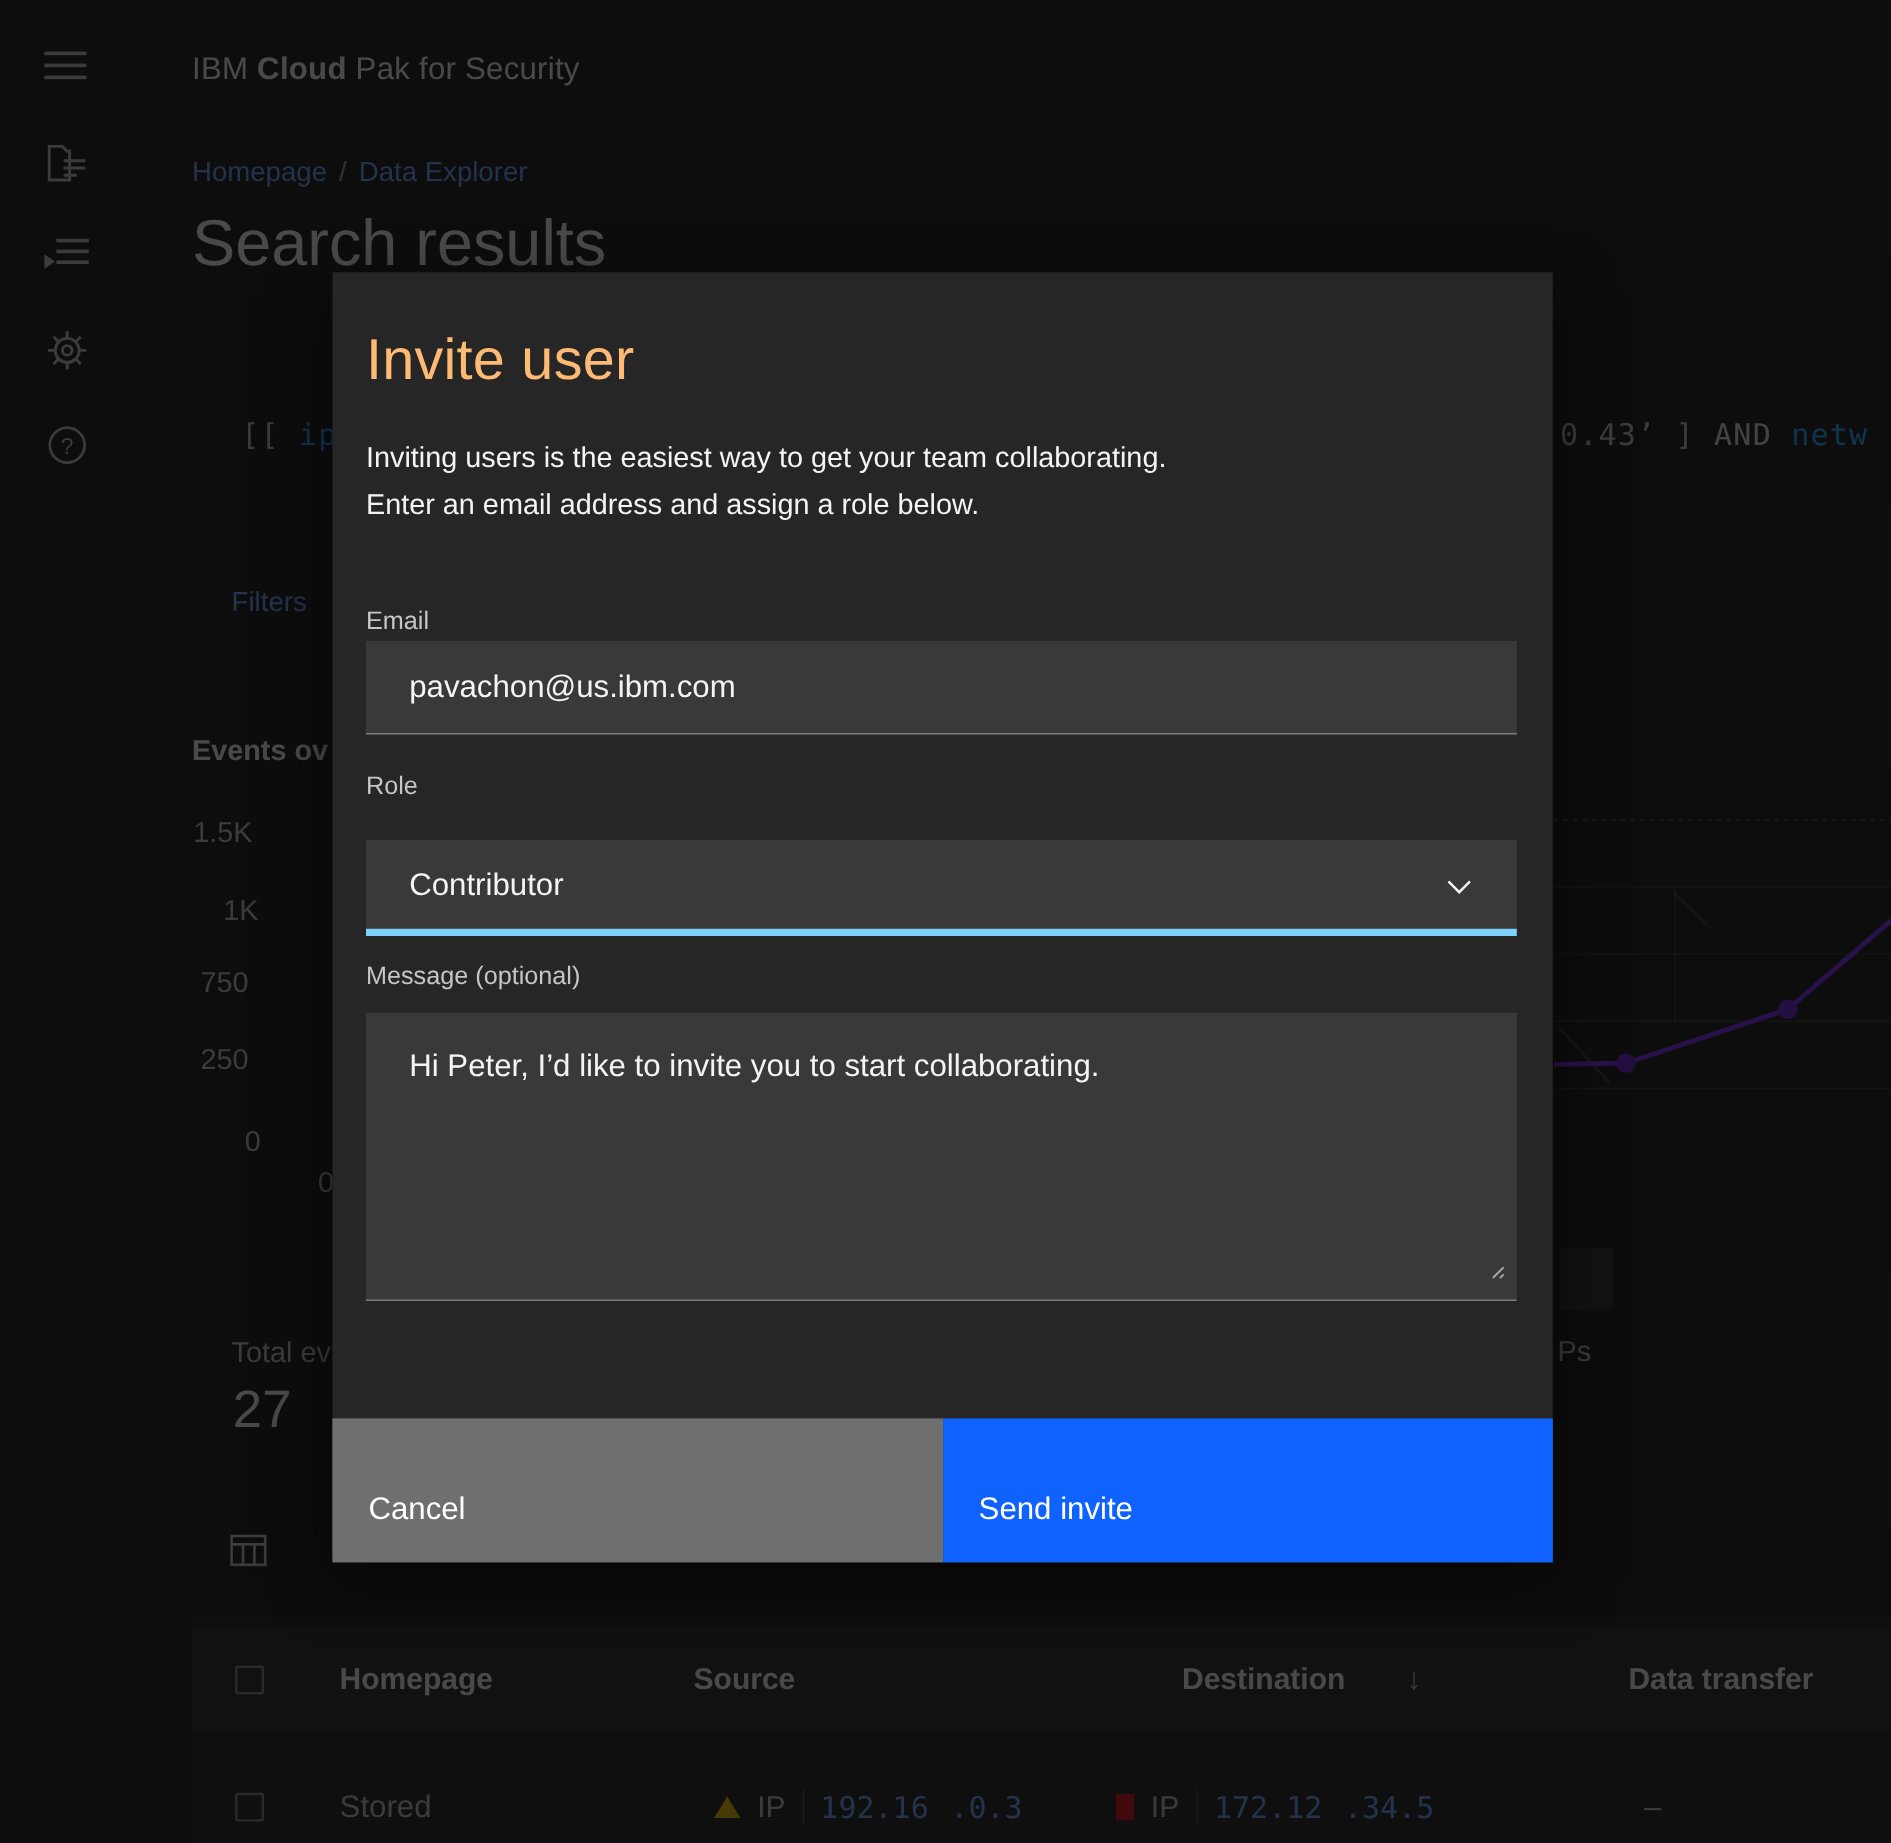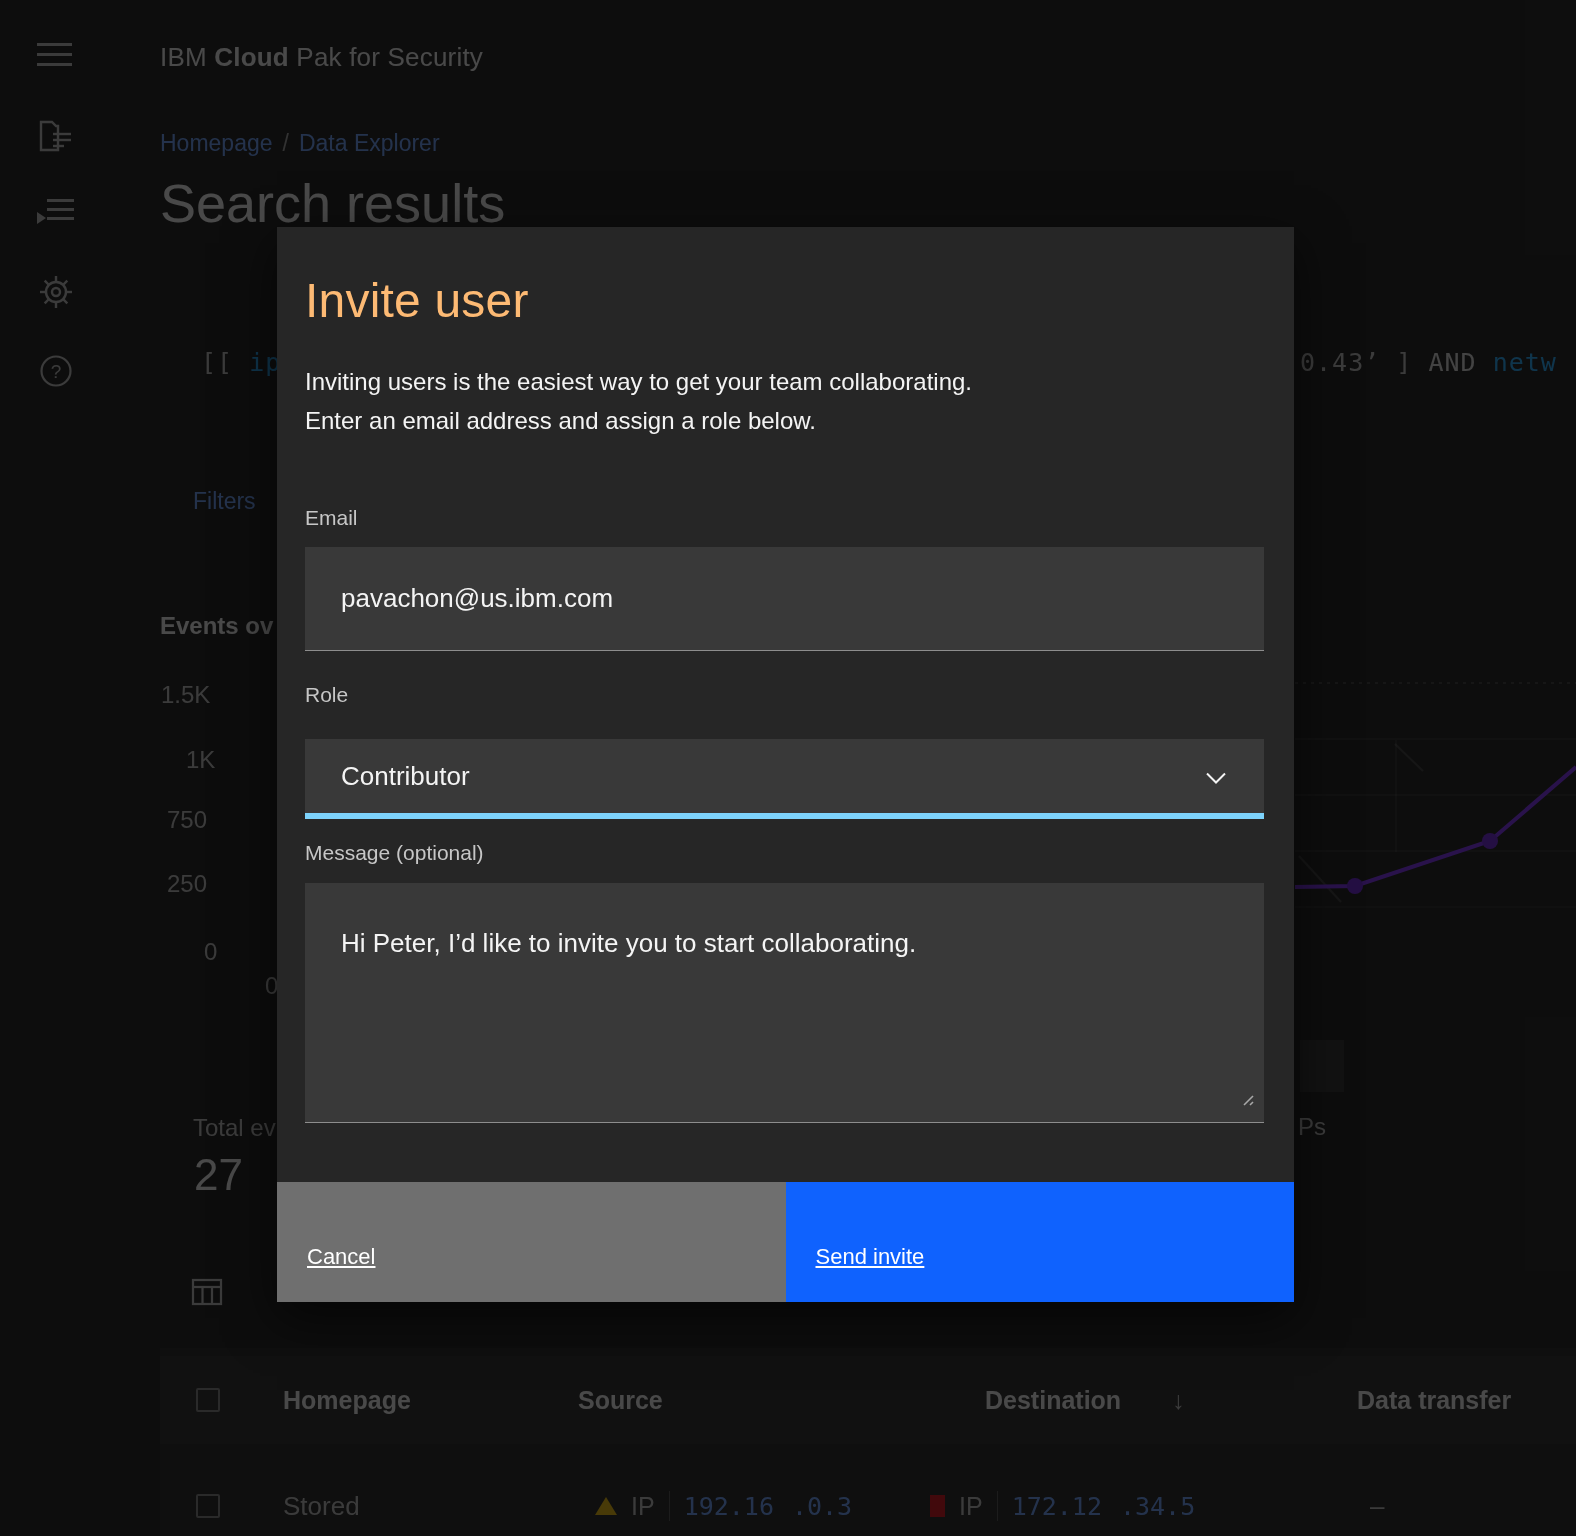--- a/index.html
+++ b/index.html
@@ -60,42 +60,42 @@
     background:#262626; z-index:10; box-shadow:0 16px 48px rgba(0,0,0,.6);
   }
   .modal-inner { padding:0 30px 0 28px; }
   .m-title { font-size:48px; font-weight:300; color:#fdba74; padding-top:46px; letter-spacing:.2px; }
   .m-desc { margin-top:34px; font-size:24px; line-height:39px; color:#f4f4f4; white-space:pre-line; }
   .m-label { display:block; font-size:21px; color:#c6c6c6; }
   .lbl-email { margin-top:66px; }
   .lbl-role { margin-top:32px; }
   .lbl-msg { margin-top:22px; }
   .text-input {
-    display:block; width:100%; height:104px; margin-top:17px; background:#393939;
+    display:block; width:100%; height:78px; margin-top:4px; background:#393939;
     border:none; border-bottom:1px solid #8d8d8d; color:#f4f4f4;
     font-size:26px; padding:0 36px; font-family:inherit; outline:none;
   }
   .select {
     position:relative; height:80px; margin-top:32px; background:#393939;
     border-bottom:6px solid #7dd3fc; display:flex; align-items:center;
     padding:0 36px; font-size:26px; color:#f4f4f4; cursor:pointer;
   }
   .select .chev { position:absolute; right:38px; top:50%; transform:translateY(-50%); }
   .ta-wrap { position:relative; margin-top:18px; }
   .textarea {
     display:block; width:100%; height:240px; background:#393939;
     border:none; border-bottom:1px solid #8d8d8d; color:#f4f4f4;
-    font-size:26px; line-height:36px; padding:42px 36px; font-family:inherit;
+    font-size:26px; line-height:36px; padding:26px 36px; font-family:inherit;
     resize:none; outline:none;
   }
   .grip { position:absolute; right:9px; bottom:12px; }
   .modal-actions { position:absolute; left:0; right:0; bottom:0; height:120px; display:flex; }
   .btn {
-    flex:1 1 50%; border:none; color:#ffffff; font-size:22px; text-align:left;
-    padding:30px 0 0 30px; font-family:inherit; cursor:pointer;text-decoration:underline;
+    flex:1 1 50%; border:none; color:#ffffff; font-size:26px; text-align:left;
+    padding:30px 0 0 30px; font-family:inherit; cursor:pointer;
   }
   .btn-cancel { background:#6f6f6f; }
   .btn-send { background:#0f62fe; }
 </style>
 </head>
 <body>
 
 <div class="screen">
 
   <div class="bg">

